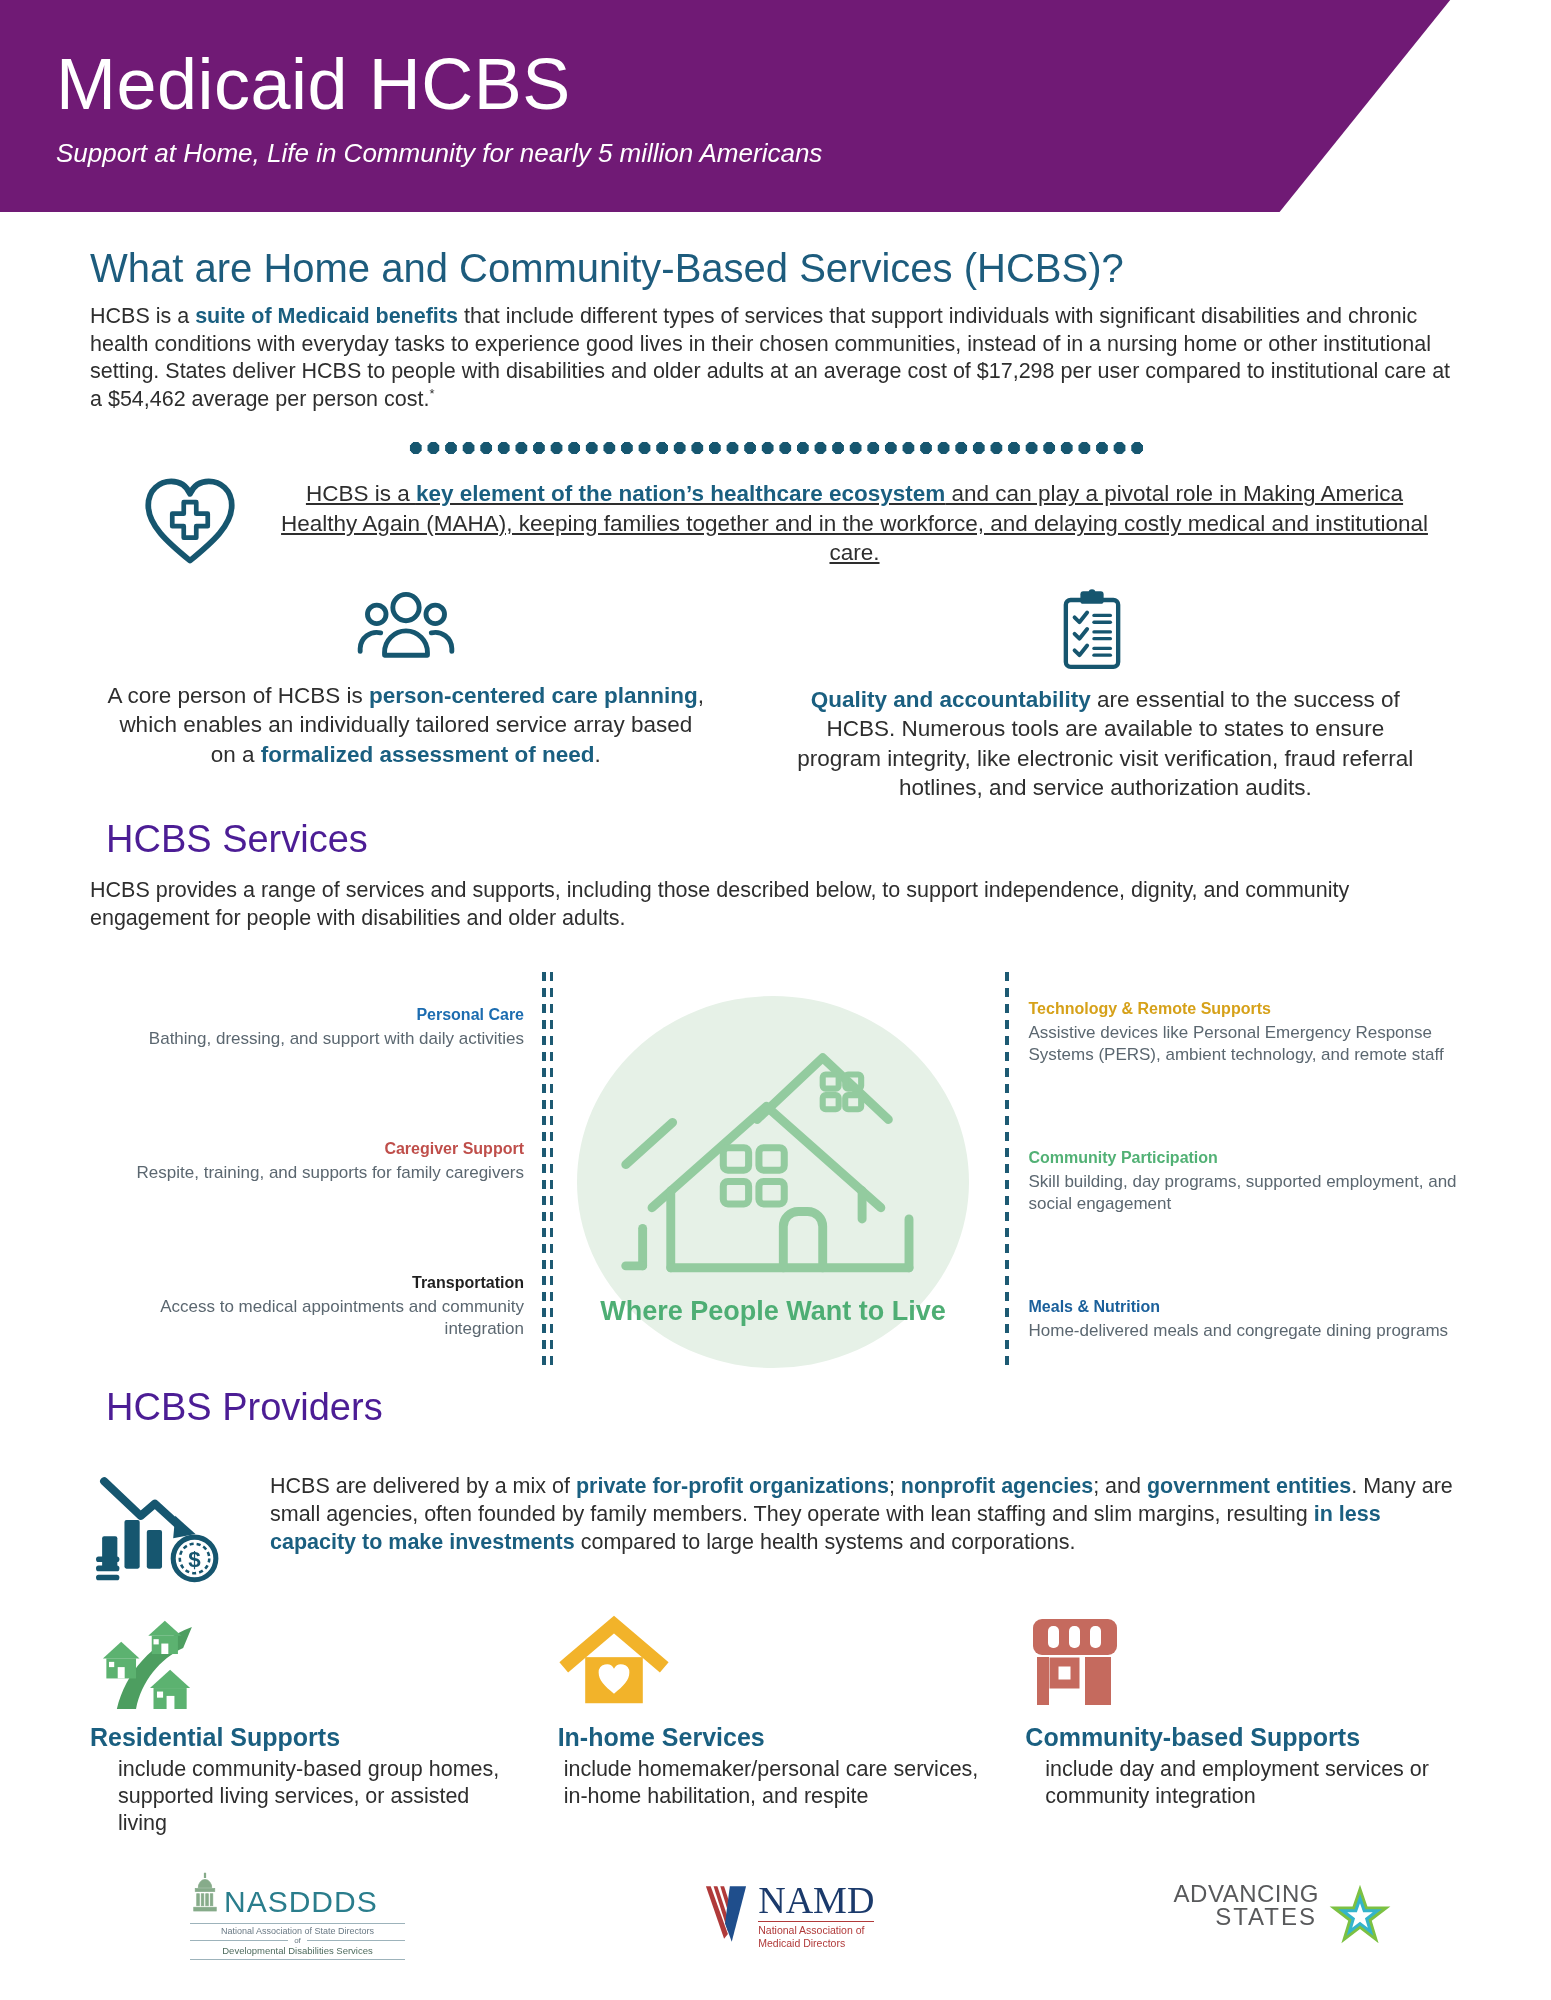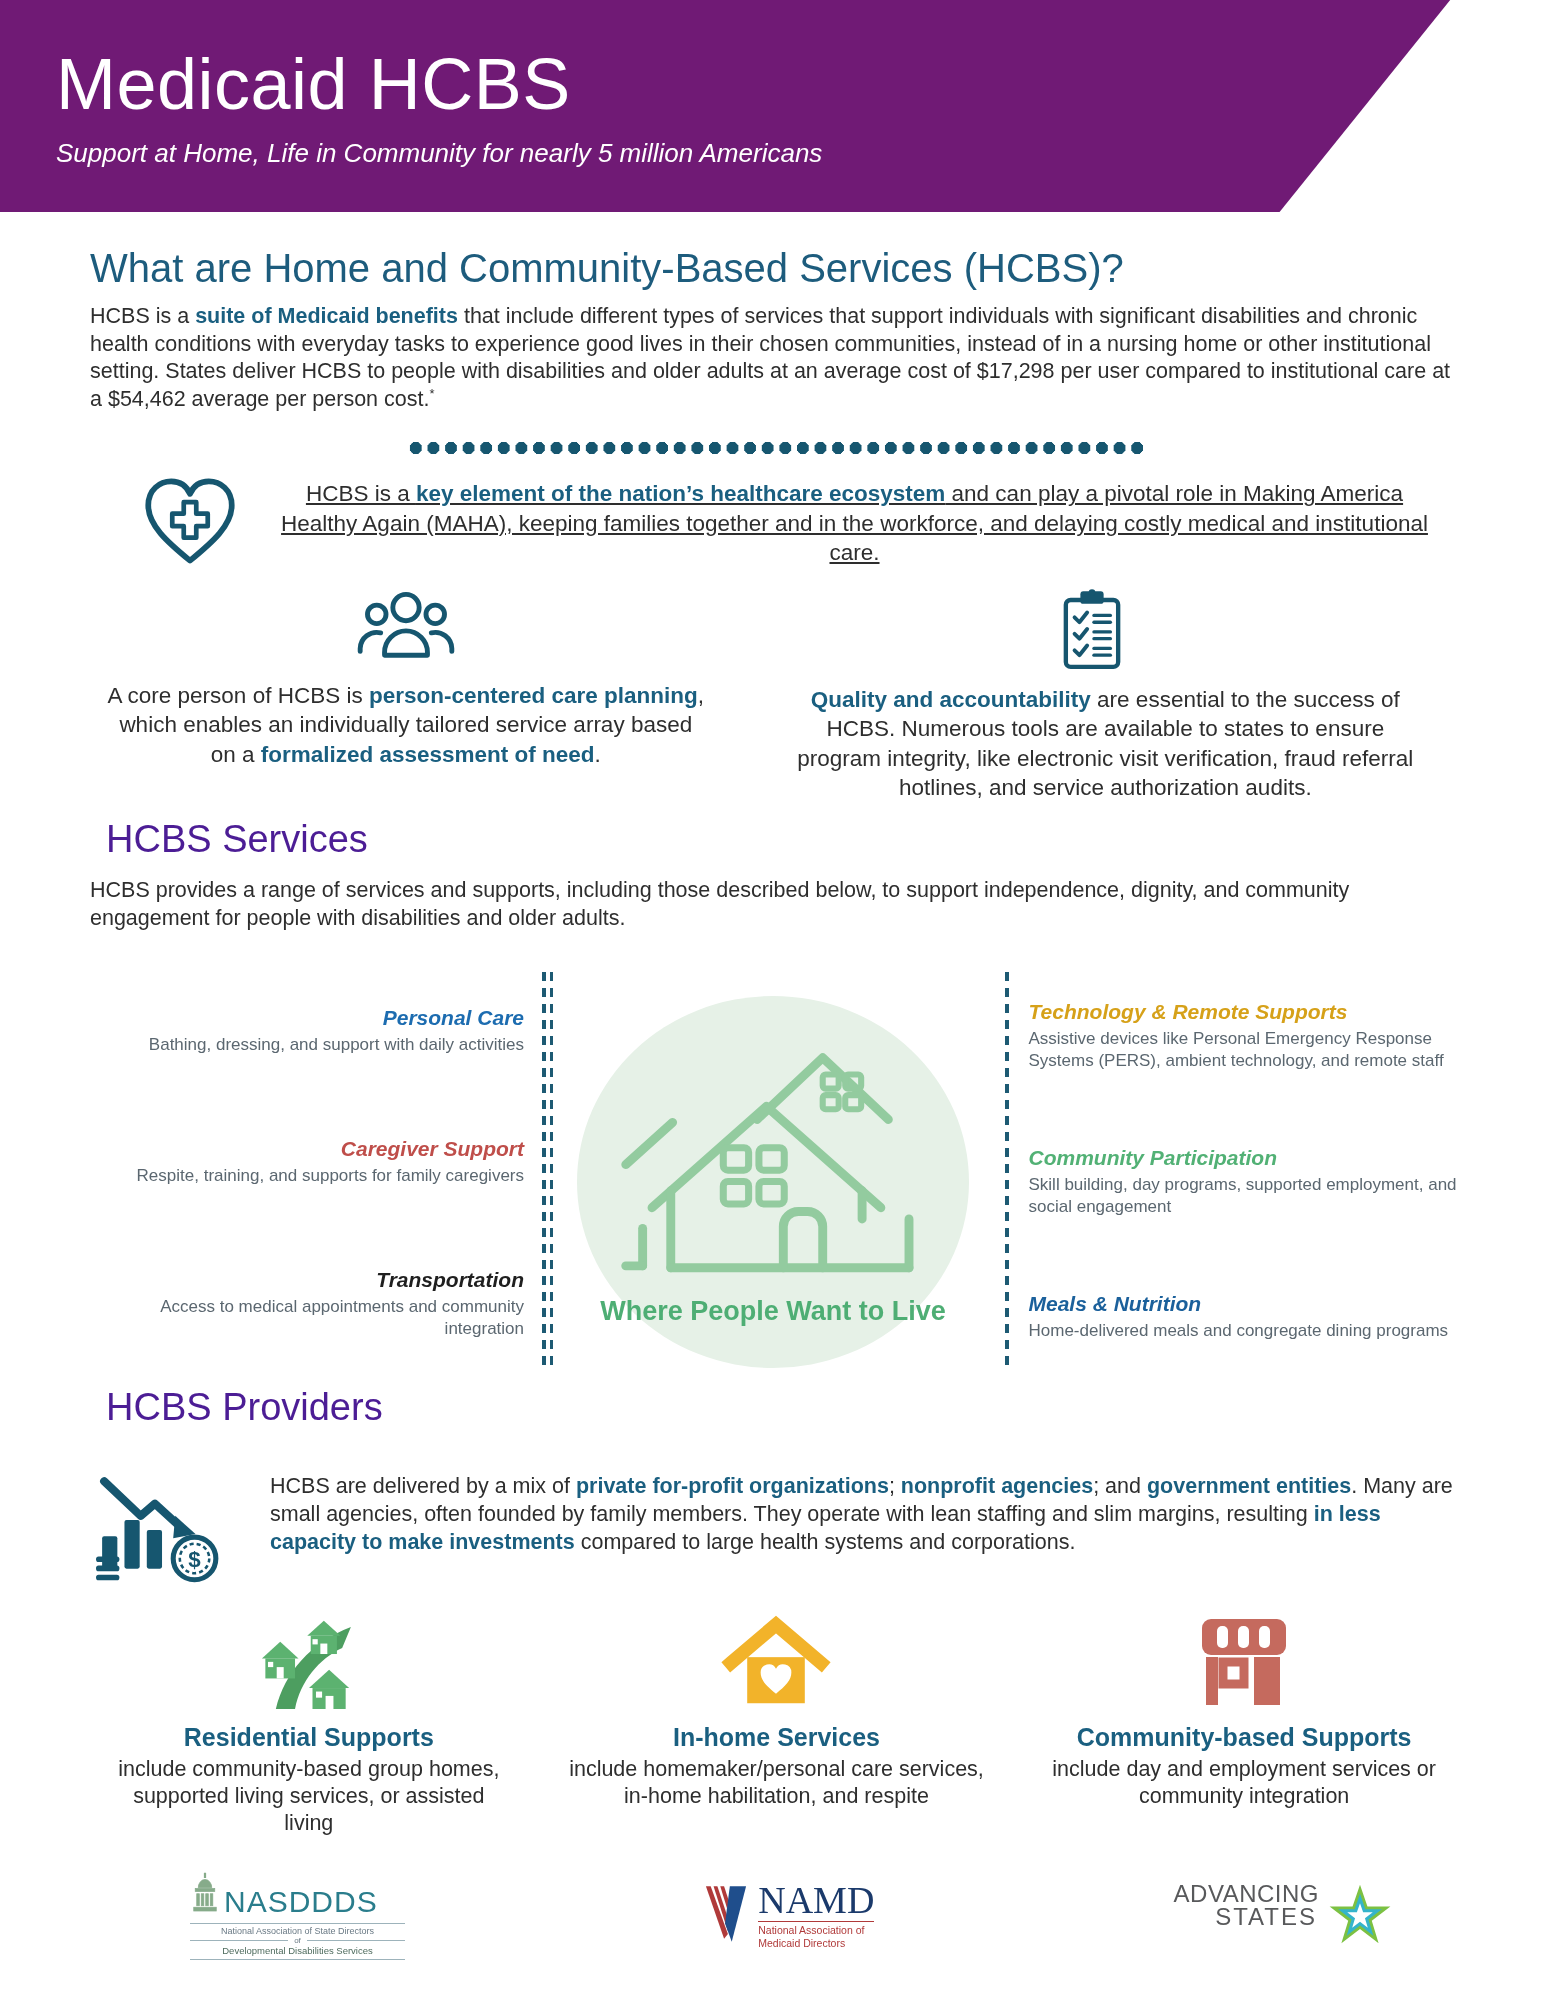--- a/index.html
+++ b/index.html
@@ -36,40 +36,40 @@
   .tenets .tenet:last-child .tenet-text{padding:0 34px 0 60px;}
 
   
   .svc-head{margin-top:40px;}
   .svc-p{margin-top:6px;}
   .diagram{margin-top:40px;height:398px;display:flex;align-items:stretch;}
   .d-left{width:452px;display:flex;flex-direction:column;justify-content:space-between;
           text-align:right;padding:34px 18px 30px 0;box-sizing:border-box;}
   .d-right{flex:1;display:flex;flex-direction:column;justify-content:space-between;
           text-align:left;padding:28px 0 28px 20px;box-sizing:border-box;}
-  .svc-title{font-size:21px;font-weight:700;font-style:italic;}
+  .svc-title{font-size:16px;font-weight:700;}
   .svc-desc{font-size:17px;color:#5b6770;line-height:1.3;margin-top:4px;}
   .svc-blue{color:#1c6cb0}.svc-red{color:#bf4e4a}.svc-dark{color:#1f1f1f}
   .svc-gold{color:#d6a119}.svc-green{color:#52b175}.svc-navy{color:#1b609b}
   .dash-v{width:3.5px;background:repeating-linear-gradient(to bottom,#1d5a73 0 9px,transparent 9px 16px);}
   .dash-pair{display:flex;gap:4px;}
   .d-center{width:452px;position:relative;}
   .circle{position:absolute;left:24px;top:24px;width:392px;height:372px;border-radius:50%;
           background:#e6f1e7;display:flex;flex-direction:column;align-items:center;}
   .circle svg{margin-top:26px;}
   .circle-cap{color:#4eae74;font-weight:700;font-size:27px;margin-top:2px;white-space:nowrap;}
 
   
   .prov-head{margin-top:74px;}
   .prov-row{display:flex;gap:44px;align-items:flex-start;margin-top:42px;padding-left:4px;}
   .prov-text{flex:1;font-size:21.5px;line-height:1.3;padding-top:2px;}
 
   
   .cols3{display:grid;grid-template-columns:1fr 1fr 1fr;margin-top:26px;column-gap:30px;}
-  .col3{text-align:center;}
+  .col3{}
   .col3 .c-icon{display:block;margin:0 auto;height:96px;}
   .col3-title{color:#1a5f80;font-weight:700;font-size:25px;margin-top:14px;}
   .col3-desc{font-size:21.5px;line-height:1.26;margin-top:4px;}
   .col3:nth-child(1) .col3-desc{padding:0 28px;}
   .col3:nth-child(2) .col3-desc{padding:0 6px;}
   .col3:nth-child(3) .col3-desc{padding:0 20px;}
 
   
   .footer{display:flex;justify-content:space-between;align-items:center;margin:34px 160px 0 190px;}
   .nasddds{display:flex;flex-direction:column;width:215px;}

